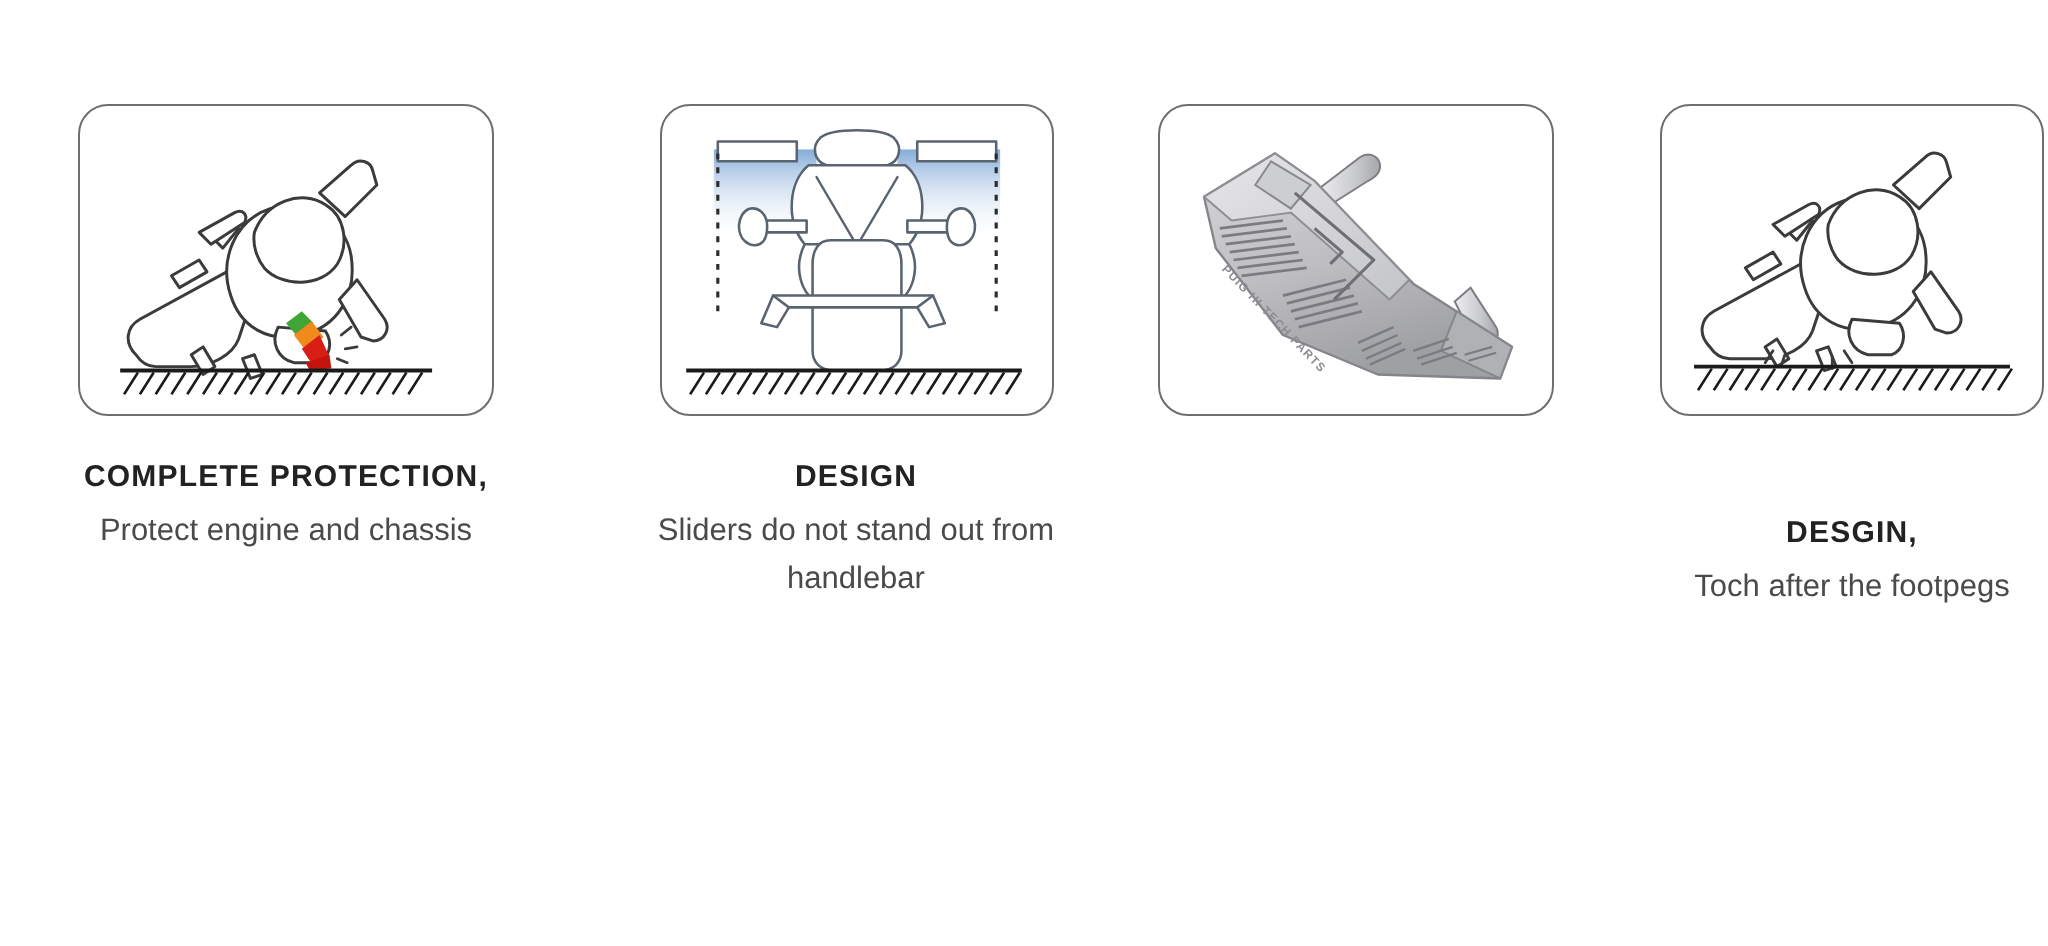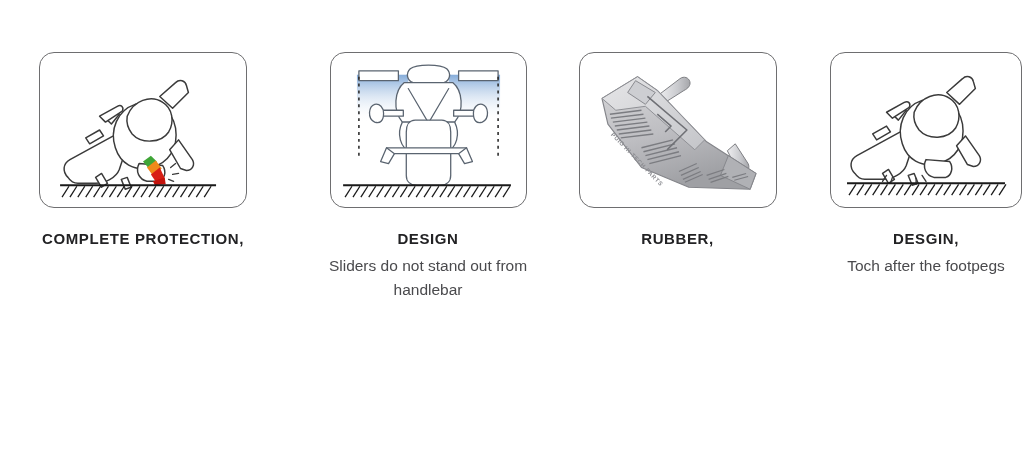--- a/index.html
+++ b/index.html
@@ -29,21 +29,21 @@
   .feature-col {
     position: relative;
     box-sizing: border-box;
     display: flex;
     flex-direction: column;
     align-items: center;
   }
   .feature-col.col-0 { width: 242px; margin-left: 34px; }
   .feature-col.col-1 { width: 204px; margin-left: 74px; }
   .feature-col.col-2 { width: 205px; margin-left: 45px; }
-  .feature-col.col-3 { width: 196px; margin-left: 48px; }
+  .feature-col.col-3 { width: 196px; margin-left: 48px; gap: 28px; }
 
   .illustration-card {
     position: relative;
     width: 100%;
     height: 0;
     margin-top: 52px;
     border: 1.4px solid #6e6e70;
     border-radius: 15px;
     background: #ffffff;
     box-sizing: border-box;
@@ -150,20 +150,21 @@
           <line x1="134" y1="146" x2="141" y2="135"></line>
             <line x1="142" y1="146" x2="149" y2="135"></line>
           <line x1="150" y1="146" x2="157" y2="135"></line>
             <line x1="158" y1="146" x2="165" y2="135"></line>
           <line x1="166" y1="146" x2="173" y2="135"></line>
         </g>
       </svg>
     </div>
     <div class="caption-block">
       <div class="caption-title">COMPLETE PROTECTION,</div>
+      <div class="caption-body">Protect engine and chassis</div>
     </div>
   </div>
 
   <div class="feature-col col-1">
     <div class="illustration-card">
       <svg viewBox="0 0 197 156" xmlns="http://www.w3.org/2000/svg">
         <defs>
           <linearGradient id="blueFade" x1="0" y1="0" x2="0" y2="1">
             <stop offset="0%" stop-color="#7fa8d8" stop-opacity="0.95"></stop>
             <stop offset="45%" stop-color="#c3d6ec" stop-opacity="0.6"></stop>
@@ -320,21 +321,20 @@
           <path d="M68 44 L108 78 L88 98"></path>
           <path d="M78 62 L92 74 L86 80"></path>
         </g>
 
         <g transform="rotate(46 42 86)" fill="#8c8d92" font-family="'Liberation Sans', sans-serif" font-size="6" font-weight="bold" letter-spacing="0.6">
           <text x="32" y="92">PUIG HI-TECH PARTS</text>
         </g>
       </svg>
     </div>
     <div class="caption-block">
-      <div class="caption-title">RUBBER,</div>
     </div>
   </div>
 
   <div class="feature-col col-3">
     <div class="illustration-card">
       <svg viewBox="0 0 192 156" xmlns="http://www.w3.org/2000/svg">
         <g fill="#ffffff" stroke="#3b3b3b" stroke-width="1.5" stroke-linejoin="round" stroke-linecap="round">
 
           <path d="M24 122 C18 116 19 108 26 104 L70 80 C78 76 86 82 84 90 L76 114 C73 122 62 128 52 128 L34 128 C29 128 26 125 24 122 Z"></path>
 

